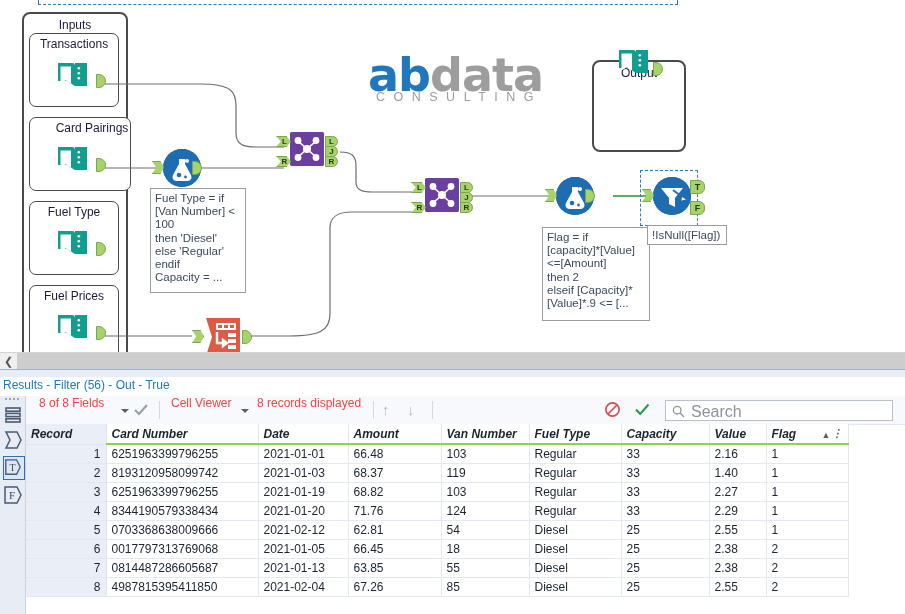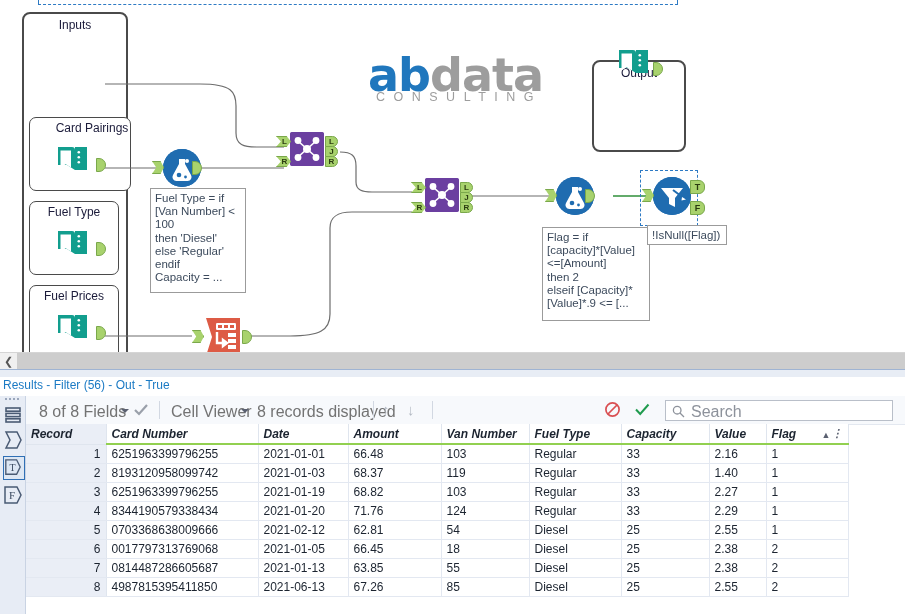--- a/index.html
+++ b/index.html
@@ -70,21 +70,21 @@
         border-right:1px solid #c9d3e3;}
   .rail-grip{position:absolute;left:5px;top:2px;width:16px;height:4px;}
   .rail-grip i{position:absolute;width:2px;height:2px;background:#9aa6bb;top:0;}
   .rail-btn{position:absolute;left:3px;width:20px;height:22px;}
   .rail-btn.sel{border:1px solid #2f6fb5;background:#dde7f4;}
   .rail-btn svg{display:block;}
 
   #grid-wrap{position:absolute;left:26px;top:19px;width:879px;height:218px;background:#fff;}
   #toolbar{position:absolute;left:0;top:0;width:879px;height:28px;background:#f7f9fc;
            border-bottom:1px solid #e3e8f0;}
-  .tb-text{position:absolute;font-size:16px;color:#737373;top:7px;white-space:nowrap;}
+  .tb-text{position:absolute;font-size:12px;color:#ef4444;top:0;white-space:nowrap;}
   .tb-caret{position:absolute;top:13px;width:0;height:0;border-left:4px solid transparent;
             border-right:4px solid transparent;border-top:4px solid #5a6070;}
   .tb-div{position:absolute;top:5px;width:1px;height:18px;background:#d2d8e2;}
   .tb-arrow{position:absolute;top:5px;font-size:15px;color:#b4bac4;}
   #search{position:absolute;left:639px;top:4px;width:226px;height:19px;border:1px solid #b9bfc9;
           background:#fff;}
   #search .ph{position:absolute;left:25px;top:2px;font-size:16px;color:#8d929b;}
   #search .mag{position:absolute;left:6px;top:3px;}
 
   table.grid{position:absolute;left:0;top:28px;border-collapse:collapse;
@@ -106,20 +106,38 @@
 <div id="app">
 
   <div id="canvas">
 
     <div id="sel-top"></div>
 
     <div class="container-box" style="left:22px;top:12px;width:102px;height:345px;">
       <div class="container-title">Inputs</div>
     </div>
 
+    <div class="tool-box" style="left:29px;top:33px;width:88px;height:72px;">
+      <div class="tool-label">Transactions</div>
+      <span class="input-icon" style="left:24px;top:21px;">
+        <svg width="40" height="40" viewBox="0 0 40 40">
+          <path d="M4 8 h14 a3 3 0 0 1 3 3 v20 l-8 -5 h-9 z" fill="#129e8e"></path>
+          <path d="M21 8 h12 v23 h-12 z" fill="#129e8e"></path>
+          <path d="M6 11 h11 v16 l-5.5 -3.5 -5.5 3.5 z" fill="#fff" opacity="0"></path>
+          <path d="M4 8 h13 v22 l-6.5 -4 -6.5 4 z" fill="#ffffff" opacity="0"></path>
+          <g fill="#ffffff">
+            <rect x="23.5" y="12" width="2.6" height="2.6" rx="1.3"></rect>
+            <rect x="23.5" y="17" width="2.6" height="2.6" rx="1.3"></rect>
+            <rect x="23.5" y="22" width="2.6" height="2.6" rx="1.3"></rect>
+          </g>
+          <path d="M6.5 11.5 h10.5 v17 l-5.3 -3.3 -5.2 3.3 z" fill="#ffffff"></path>
+        </svg>
+      </span>
+      <span class="anchor-out" style="left:66px;top:40px;"></span>
+    </div>
 
     <div class="tool-box" style="left:29px;top:117px;width:88px;height:72px;padding-left:12px;">
       <div class="tool-label">Card Pairings</div>
       <span class="input-icon" style="left:24px;top:21px;">
         <svg width="40" height="40" viewBox="0 0 40 40">
           <path d="M4 8 h14 a3 3 0 0 1 3 3 v20 l-8 -5 h-9 z" fill="#129e8e"></path>
           <path d="M21 8 h12 v23 h-12 z" fill="#129e8e"></path>
           <g fill="#ffffff">
             <rect x="23.5" y="12" width="2.6" height="2.6" rx="1.3"></rect>
             <rect x="23.5" y="17" width="2.6" height="2.6" rx="1.3"></rect>
@@ -508,21 +526,21 @@
             <td>63.85</td>
             <td>55</td>
             <td>Diesel</td>
             <td>25</td>
             <td>2.38</td>
             <td>2</td>
           </tr>
           <tr>
             <td class="rec">8</td>
             <td>4987815395411850</td>
-            <td>2021-06-13</td>
+            <td>2021-02-04</td>
             <td>67.26</td>
             <td>85</td>
             <td>Diesel</td>
             <td>25</td>
             <td>2.55</td>
             <td>2</td>
           </tr>
         </tbody>
       </table>
     </div>

